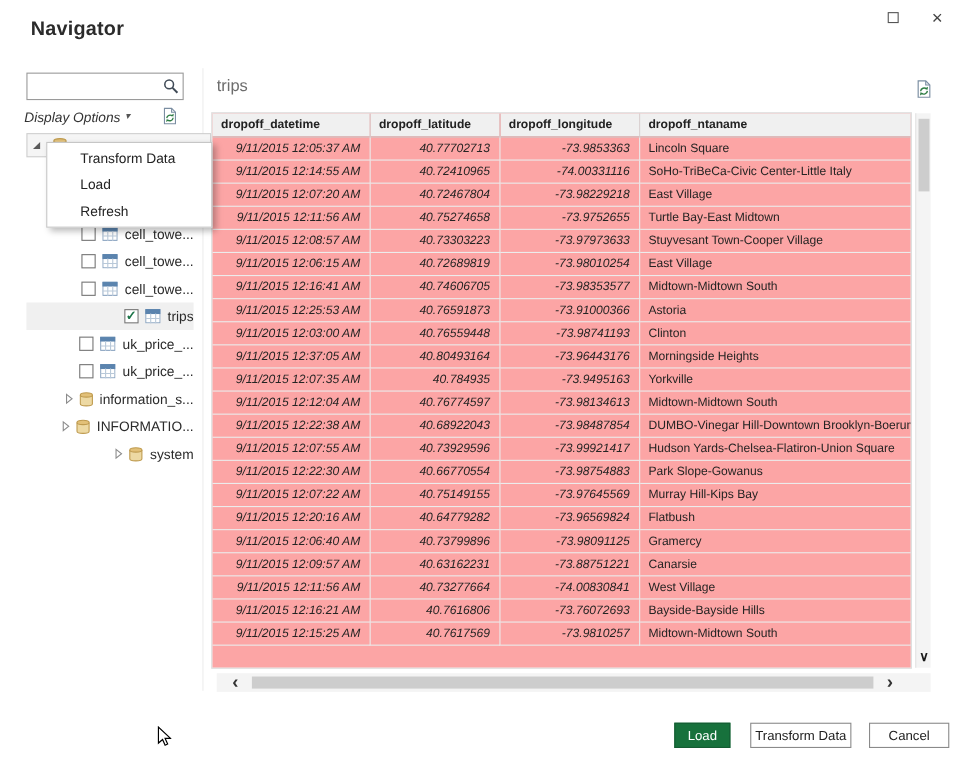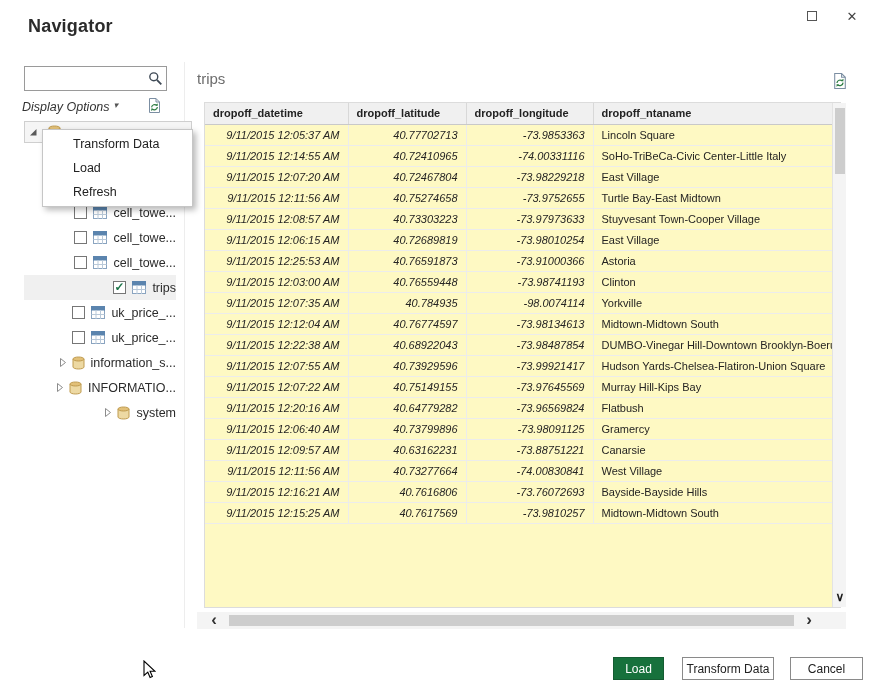--- a/index.html
+++ b/index.html
@@ -40,21 +40,21 @@
   .tree-label { white-space:nowrap; overflow:hidden; }
 
   
   .context-menu { position:absolute; left:42px; top:129px; width:151px; background:#fff; border:1px solid #c6c6c6; box-shadow:3px 3px 6px rgba(0,0,0,0.28); z-index:5; padding:2px 0; }
   .menu-item { height:24px; line-height:24px; padding-left:30px; font-size:12.5px; color:#222; cursor:default; }
 
   
   .preview-title { position:absolute; left:197px; top:70px; font-size:15px; color:#6d6d6d; }
   .preview-refresh { position:absolute; left:831px; top:72px; cursor:default; }
 
-  .table-wrap { position:absolute; left:205px; top:103px; width:635px; height:504px; outline:1px solid #dcdcdc; overflow:hidden; background:#fef9c3; }
+  .table-wrap { position:absolute; left:193px; top:103px; width:635px; height:504px; outline:1px solid #dcdcdc; overflow:hidden; background:#fca5a5; }
   table { border-collapse:collapse; table-layout:fixed; width:635px; }
   th { background:#f0f0f0; font-weight:bold; font-size:11px; color:#222; text-align:left; padding:3px 8px; height:21px;
        border-right:1px solid #d8d8d8; border-bottom:1px solid #c9c9c9; white-space:nowrap; overflow:hidden; }
   td { font-size:11px; padding:0 8px; height:21px; border-right:1px solid #ececec; border-bottom:1px solid #ececec; white-space:nowrap; overflow:hidden; }
   .c0 { width:143px; } .c1 { width:118px; } .c2 { width:127px; } .c3 { width:247px; }
   tbody .c0, tbody .c1, tbody .c2 { font-style:italic; text-align:right; }
 
   
   .v-scrollbar { position:absolute; left:832px; top:103px; width:14px; height:504px; background:#f4f4f4; border-left:1px solid #e3e3e3; }
   .v-thumb { position:absolute; left:2px; top:5px; width:10px; height:66px; background:#cdcdcd; }
@@ -308,54 +308,72 @@
           <td class="c2">-73.97973633</td>
           <td class="c3">Stuyvesant Town-Cooper Village</td>
         </tr>
         <tr>
           <td class="c0">9/11/2015 12:06:15 AM</td>
           <td class="c1">40.72689819</td>
           <td class="c2">-73.98010254</td>
           <td class="c3">East Village</td>
         </tr>
         <tr>
+          <td class="c0">9/11/2015 12:16:41 AM</td>
+          <td class="c1">40.74606705</td>
+          <td class="c2">-73.98353577</td>
+          <td class="c3">Midtown-Midtown South</td>
+        </tr>
+        <tr>
           <td class="c0">9/11/2015 12:25:53 AM</td>
           <td class="c1">40.76591873</td>
           <td class="c2">-73.91000366</td>
           <td class="c3">Astoria</td>
         </tr>
         <tr>
           <td class="c0">9/11/2015 12:03:00 AM</td>
           <td class="c1">40.76559448</td>
           <td class="c2">-73.98741193</td>
           <td class="c3">Clinton</td>
         </tr>
         <tr>
+          <td class="c0">9/11/2015 12:37:05 AM</td>
+          <td class="c1">40.80493164</td>
+          <td class="c2">-73.96443176</td>
+          <td class="c3">Morningside Heights</td>
+        </tr>
+        <tr>
           <td class="c0">9/11/2015 12:07:35 AM</td>
           <td class="c1">40.784935</td>
-          <td class="c2">-98.0074114</td>
+          <td class="c2">-73.9495163</td>
           <td class="c3">Yorkville</td>
         </tr>
         <tr>
           <td class="c0">9/11/2015 12:12:04 AM</td>
           <td class="c1">40.76774597</td>
           <td class="c2">-73.98134613</td>
           <td class="c3">Midtown-Midtown South</td>
         </tr>
         <tr>
           <td class="c0">9/11/2015 12:22:38 AM</td>
           <td class="c1">40.68922043</td>
           <td class="c2">-73.98487854</td>
           <td class="c3">DUMBO-Vinegar Hill-Downtown Brooklyn-Boerum</td>
         </tr>
         <tr>
           <td class="c0">9/11/2015 12:07:55 AM</td>
           <td class="c1">40.73929596</td>
           <td class="c2">-73.99921417</td>
           <td class="c3">Hudson Yards-Chelsea-Flatiron-Union Square</td>
+        </tr>
+        <tr>
+          <td class="c0">9/11/2015 12:22:30 AM</td>
+          <td class="c1">40.66770554</td>
+          <td class="c2">-73.98754883</td>
+          <td class="c3">Park Slope-Gowanus</td>
         </tr>
         <tr>
           <td class="c0">9/11/2015 12:07:22 AM</td>
           <td class="c1">40.75149155</td>
           <td class="c2">-73.97645569</td>
           <td class="c3">Murray Hill-Kips Bay</td>
         </tr>
         <tr>
           <td class="c0">9/11/2015 12:20:16 AM</td>
           <td class="c1">40.64779282</td>

